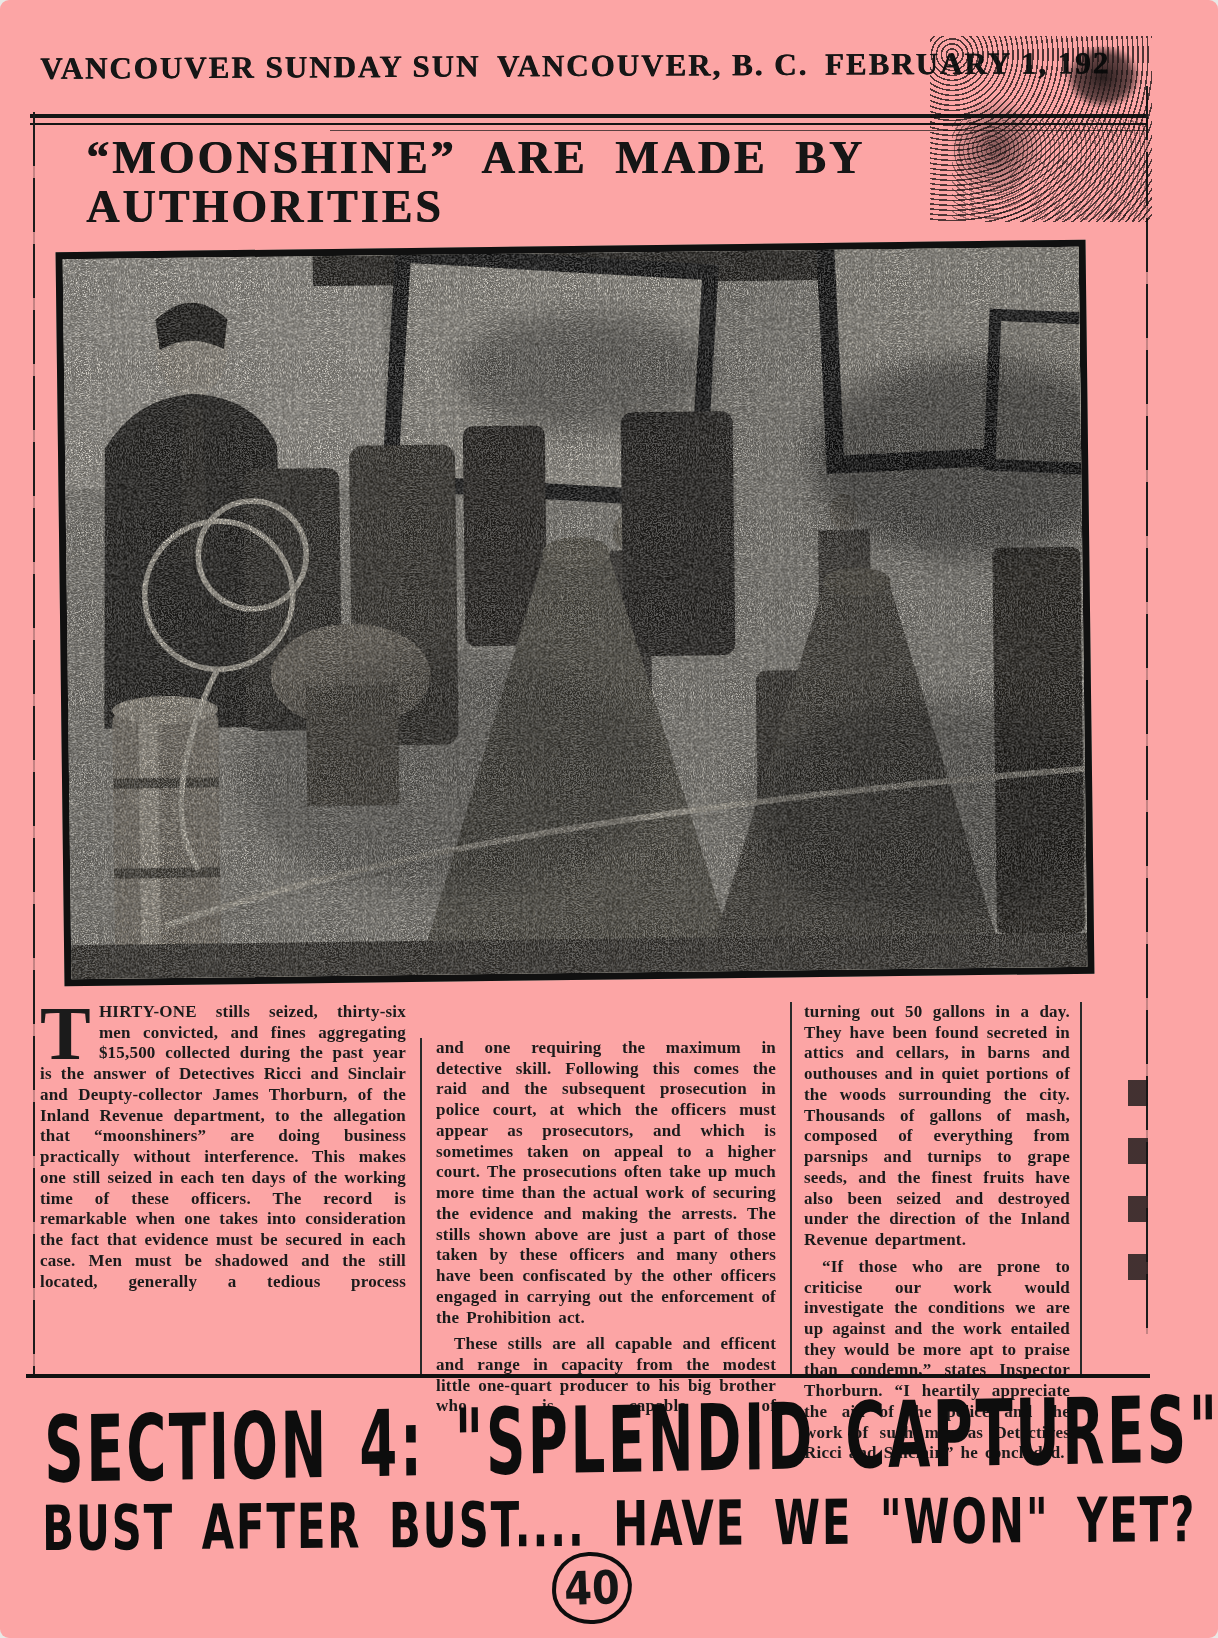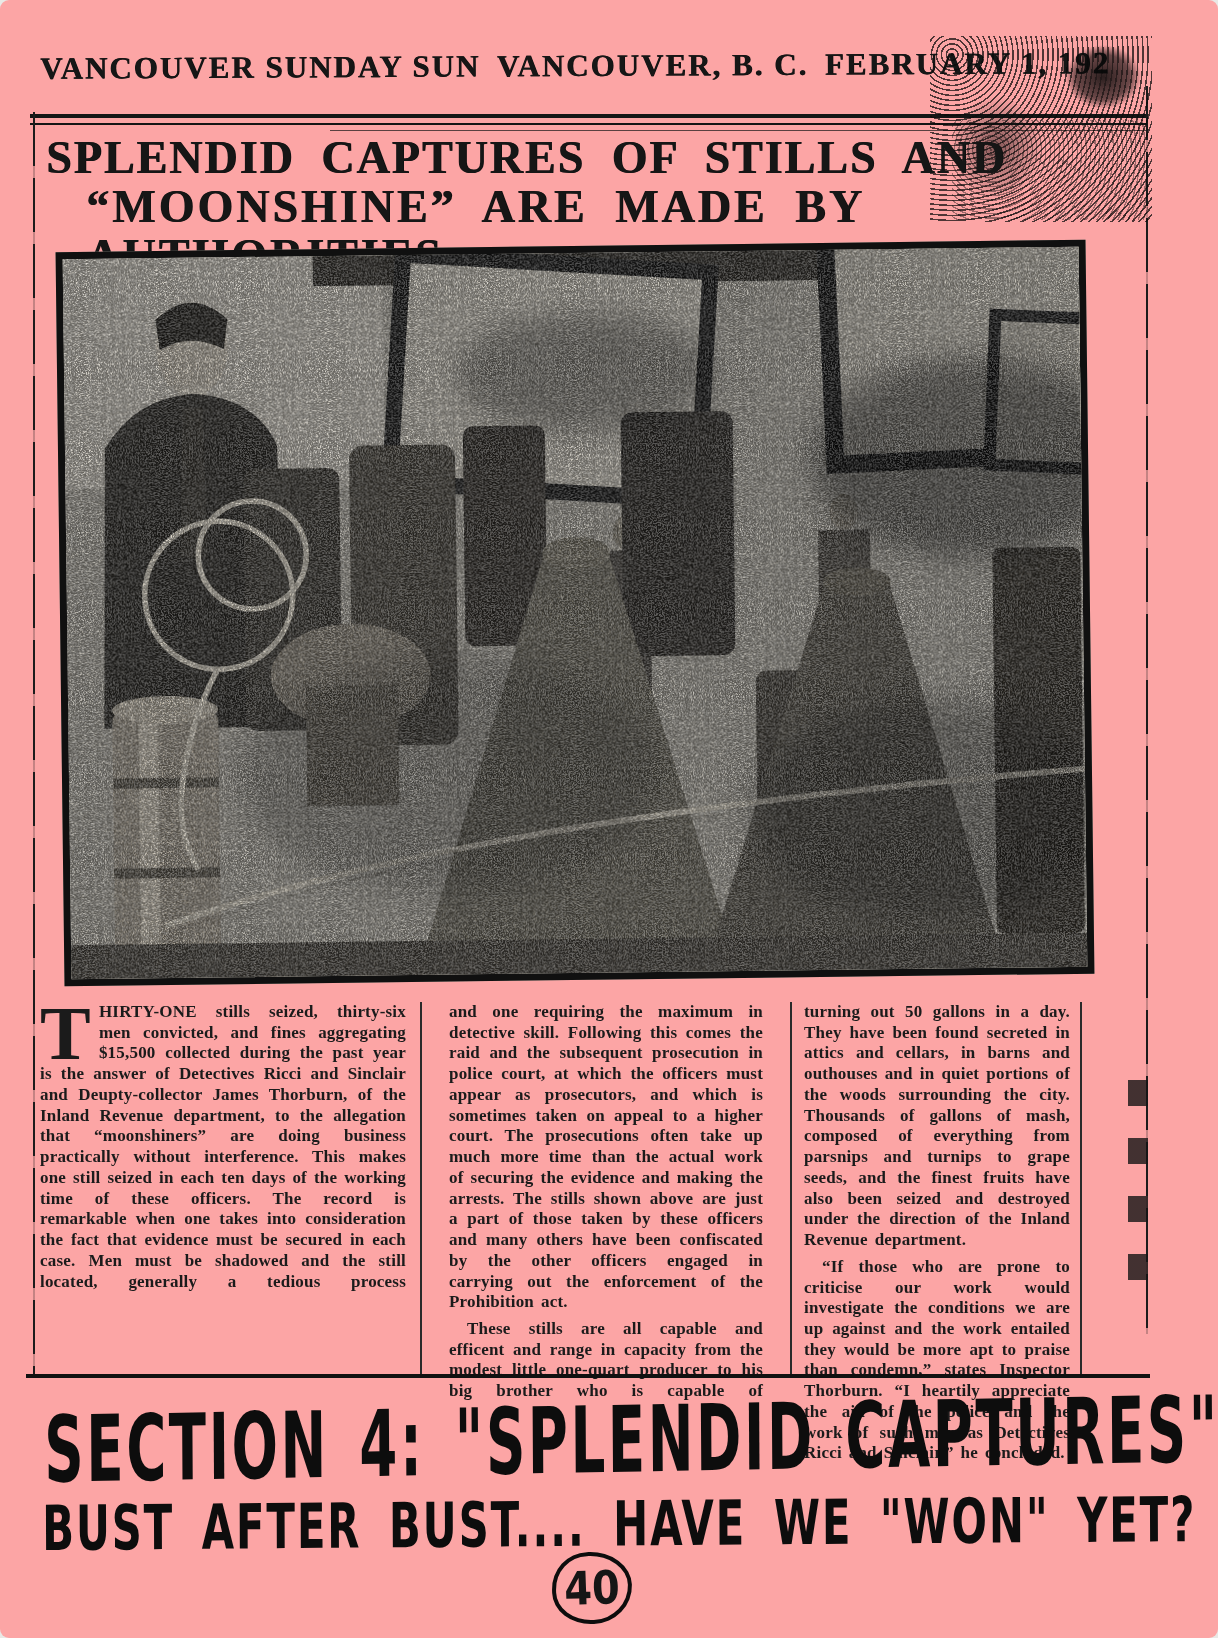--- a/index.html
+++ b/index.html
@@ -46,21 +46,21 @@
 
   
   .article{position:absolute;top:1002px;left:40px;width:1100px;height:372px;display:flex;
            font-size:17px;line-height:1.22;font-weight:700;text-align:justify;
            letter-spacing:.2px;word-spacing:2.5px;color:#1b1b1b;}
   .article p{margin:0 0 6px 0;}
   .article .indent{text-indent:18px;}
   .runon{text-align-last:justify;}
   .col{box-sizing:border-box;}
   .col1{width:380px;padding-right:14px;}
-  .col2{width:370px;padding:0 27px;border-left:2px solid #2a2a2a;}
+  .col2{width:370px;padding:0 14px;border-left:2px solid #2a2a2a;margin-top:36px;}
   .col3{width:292px;padding:0 10px 0 12px;border-left:2px solid #2a2a2a;border-right:2px solid #2a2a2a;}
   .dropcap{float:left;font-size:76px;line-height:58px;padding:2px 8px 0 0;font-weight:700;}
 
   .bottom-rule{position:absolute;top:1374px;left:26px;width:1124px;height:4px;background:#111;}
 
   
   .hw{position:absolute;font-family:"DejaVu Sans",sans-serif;font-weight:700;color:#0d0d0d;
       white-space:nowrap;transform-origin:left top;}
   .hw1{top:1396px;left:44px;font-size:62px;letter-spacing:3px;word-spacing:10px;
        transform:scale(0.88,1.48) rotate(-0.6deg);}
@@ -87,21 +87,20 @@
   <div class="rule rule-a"></div>
   <div class="rule rule-b"></div>
   <div class="rule rule-c"></div>
   <div class="v-border v-left"></div>
   <div class="v-border v-right"></div>
   <div class="smudge smudge-tr"></div>
   <div class="smudge smudge-hl"></div>
   <div class="smudge smudge-redge"></div>
 
   <div class="headline">
-    <div class="l1">SPLENDID CAPTURES OF STILLS AND</div>
     <div class="l2">“MOONSHINE” ARE MADE BY AUTHORITIES</div>
   </div>
 
   <div class="photo-wrap">
     <svg viewBox="0 0 1016 720" preserveAspectRatio="none">
       <desc>Halftone photograph: an officer in a dark suit stands at left among dozens of seized moonshine stills and boilers; coiled copper tubing and a long curved pipe lie in the foreground and framed pictures hang on the wall behind.</desc>
       <defs>
         <filter id="noiseB" x="0" y="0" width="100%" height="100%">
           <feTurbulence type="fractalNoise" baseFrequency="0.9" numOctaves="2" seed="5"></feTurbulence>
           <feColorMatrix type="matrix" values="0 0 0 0 0  0 0 0 0 0  0 0 0 0 0  4 4 4 0 -4.6"></feColorMatrix>

